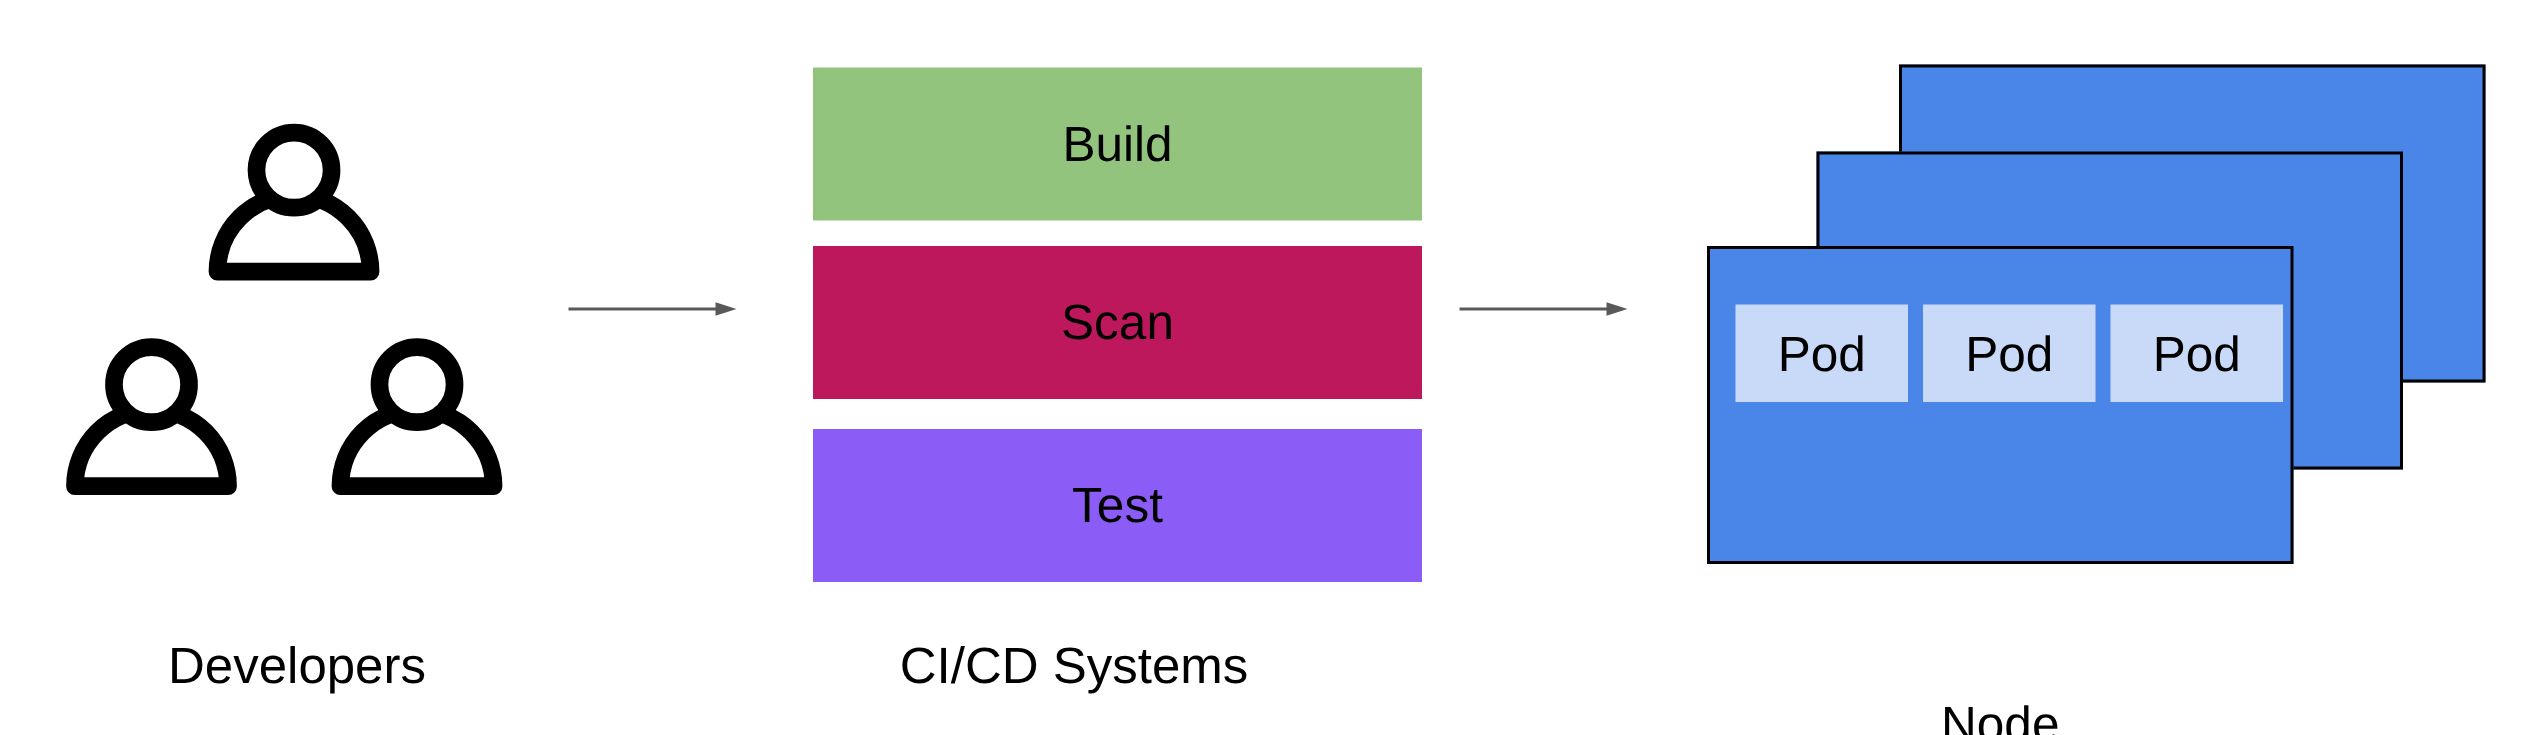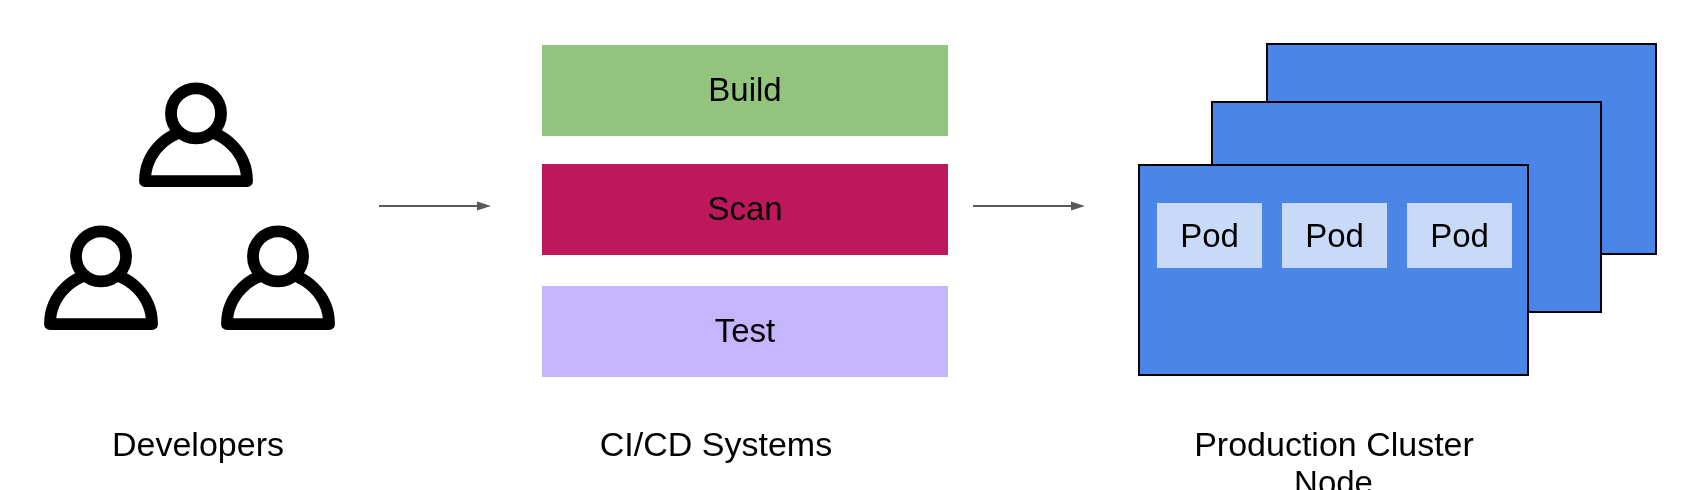--- a/index.html
+++ b/index.html
@@ -17,21 +17,21 @@
     height: 106px;
   }
   .person-top    { left: 138px; top: 82px;  }
   .person-left   { left: 43px;  top: 225px; }
   .person-right  { left: 220px; top: 225px; }
 
   .stage {
     position: absolute;
     left: 542px;
     width: 406px;
-    height: 91px;
+    height: 102px;
     display: flex;
     align-items: center;
     justify-content: center;
     box-sizing: border-box;
     padding-bottom: 1px;
     font-size: 33px;
     color: #000000;
   }
   .stage-build { top: 45px; }
   .stage-scan  { top: 164px; }
@@ -44,21 +44,21 @@
     border: 2px solid #000000;
     box-sizing: border-box;
   }
   .node-back   { left: 1266px; top: 43px;  }
   .node-middle { left: 1211px; top: 101px; }
   .node-front  { left: 1138px; top: 164px; }
 
   .pod {
     position: absolute;
     top: 37px;
-    width: 105px;
+    width: 115px;
     height: 65px;
     display: flex;
     align-items: center;
     justify-content: center;
     font-size: 33px;
     color: #000000;
   }
   .pod-1 { left: 17px;  }
   .pod-2 { left: 142px; }
   .pod-3 { left: 267px; }
@@ -115,35 +115,34 @@
 
   <svg class="arrow arrow-1" width="114" height="16" viewBox="0 0 114 16" aria-hidden="true">
     <line x1="1" y1="8" x2="100" y2="8" stroke="#595959" stroke-width="2" style="stroke: rgb(89, 89, 89);"></line>
     <polygon points="99,3.5 113,8 99,12.5" fill="#595959" style="fill: rgb(89, 89, 89);"></polygon>
   </svg>
 
   <div class="stage stage-build" style="background-color: rgb(147, 196, 125); color: rgb(0, 0, 0);">Build</div>
 
   <div class="stage stage-scan" style="background-color: #be185d; color: rgb(0, 0, 0);">Scan</div>
 
-  <div class="stage stage-test" style="background-color: #c4b5fd; color: rgb(0, 0, 0);">Test</div>
+  <div class="stage stage-test" style="background-color: #8b5cf6; color: rgb(0, 0, 0);">Test</div>
 
   <div class="caption caption-cicd" style="color: rgb(0, 0, 0);">CI/CD Systems</div>
 
   <svg class="arrow arrow-2" width="114" height="16" viewBox="0 0 114 16" aria-hidden="true">
     <line x1="1" y1="8" x2="100" y2="8" stroke="#595959" stroke-width="2" style="stroke: rgb(89, 89, 89);"></line>
     <polygon points="99,3.5 113,8 99,12.5" fill="#595959" style="fill: rgb(89, 89, 89);"></polygon>
   </svg>
 
   <div class="node-card node-back" style="background-color: rgb(74, 134, 232); border-color: rgb(0, 0, 0);"></div>
 
   <div class="node-card node-middle" style="background-color: rgb(74, 134, 232); border-color: rgb(0, 0, 0);"></div>
 
   <div class="node-card node-front" style="background-color: rgb(74, 134, 232); border-color: rgb(0, 0, 0);">
     <div class="pod pod-1" style="background-color: rgb(201, 218, 248); color: rgb(0, 0, 0);">Pod</div>
     <div class="pod pod-2" style="background-color: rgb(201, 218, 248); color: rgb(0, 0, 0);">Pod</div>
     <div class="pod pod-3" style="background-color: rgb(201, 218, 248); color: rgb(0, 0, 0);">Pod</div>
     <div class="node-label" style="color: rgb(0, 0, 0);">Node</div>
   </div>
 
-  <div class="caption caption-production" style="color: rgb(0, 0, 0);">Production Cluster</div>
 
 </div>
 
 </body></html>

